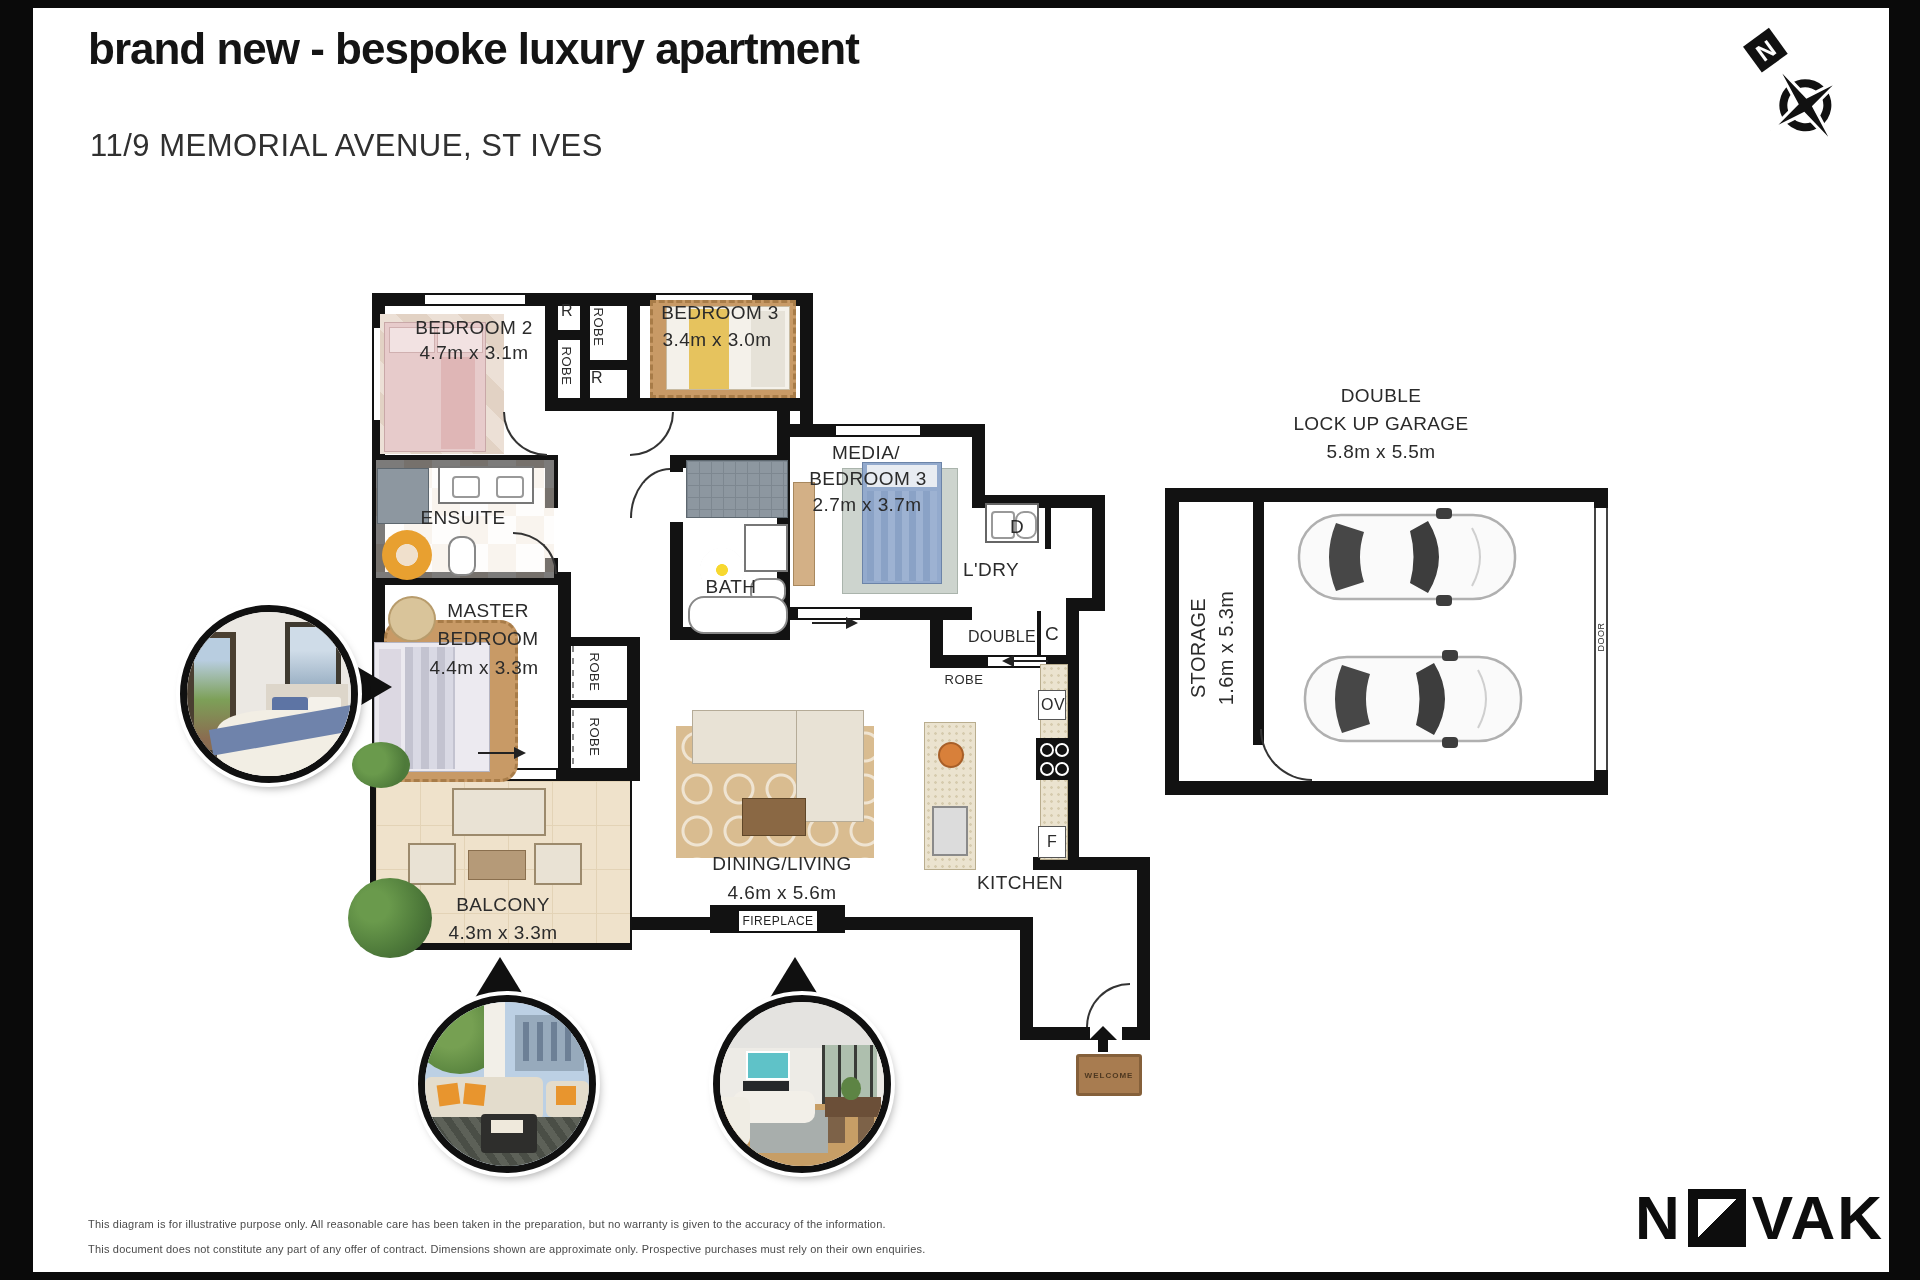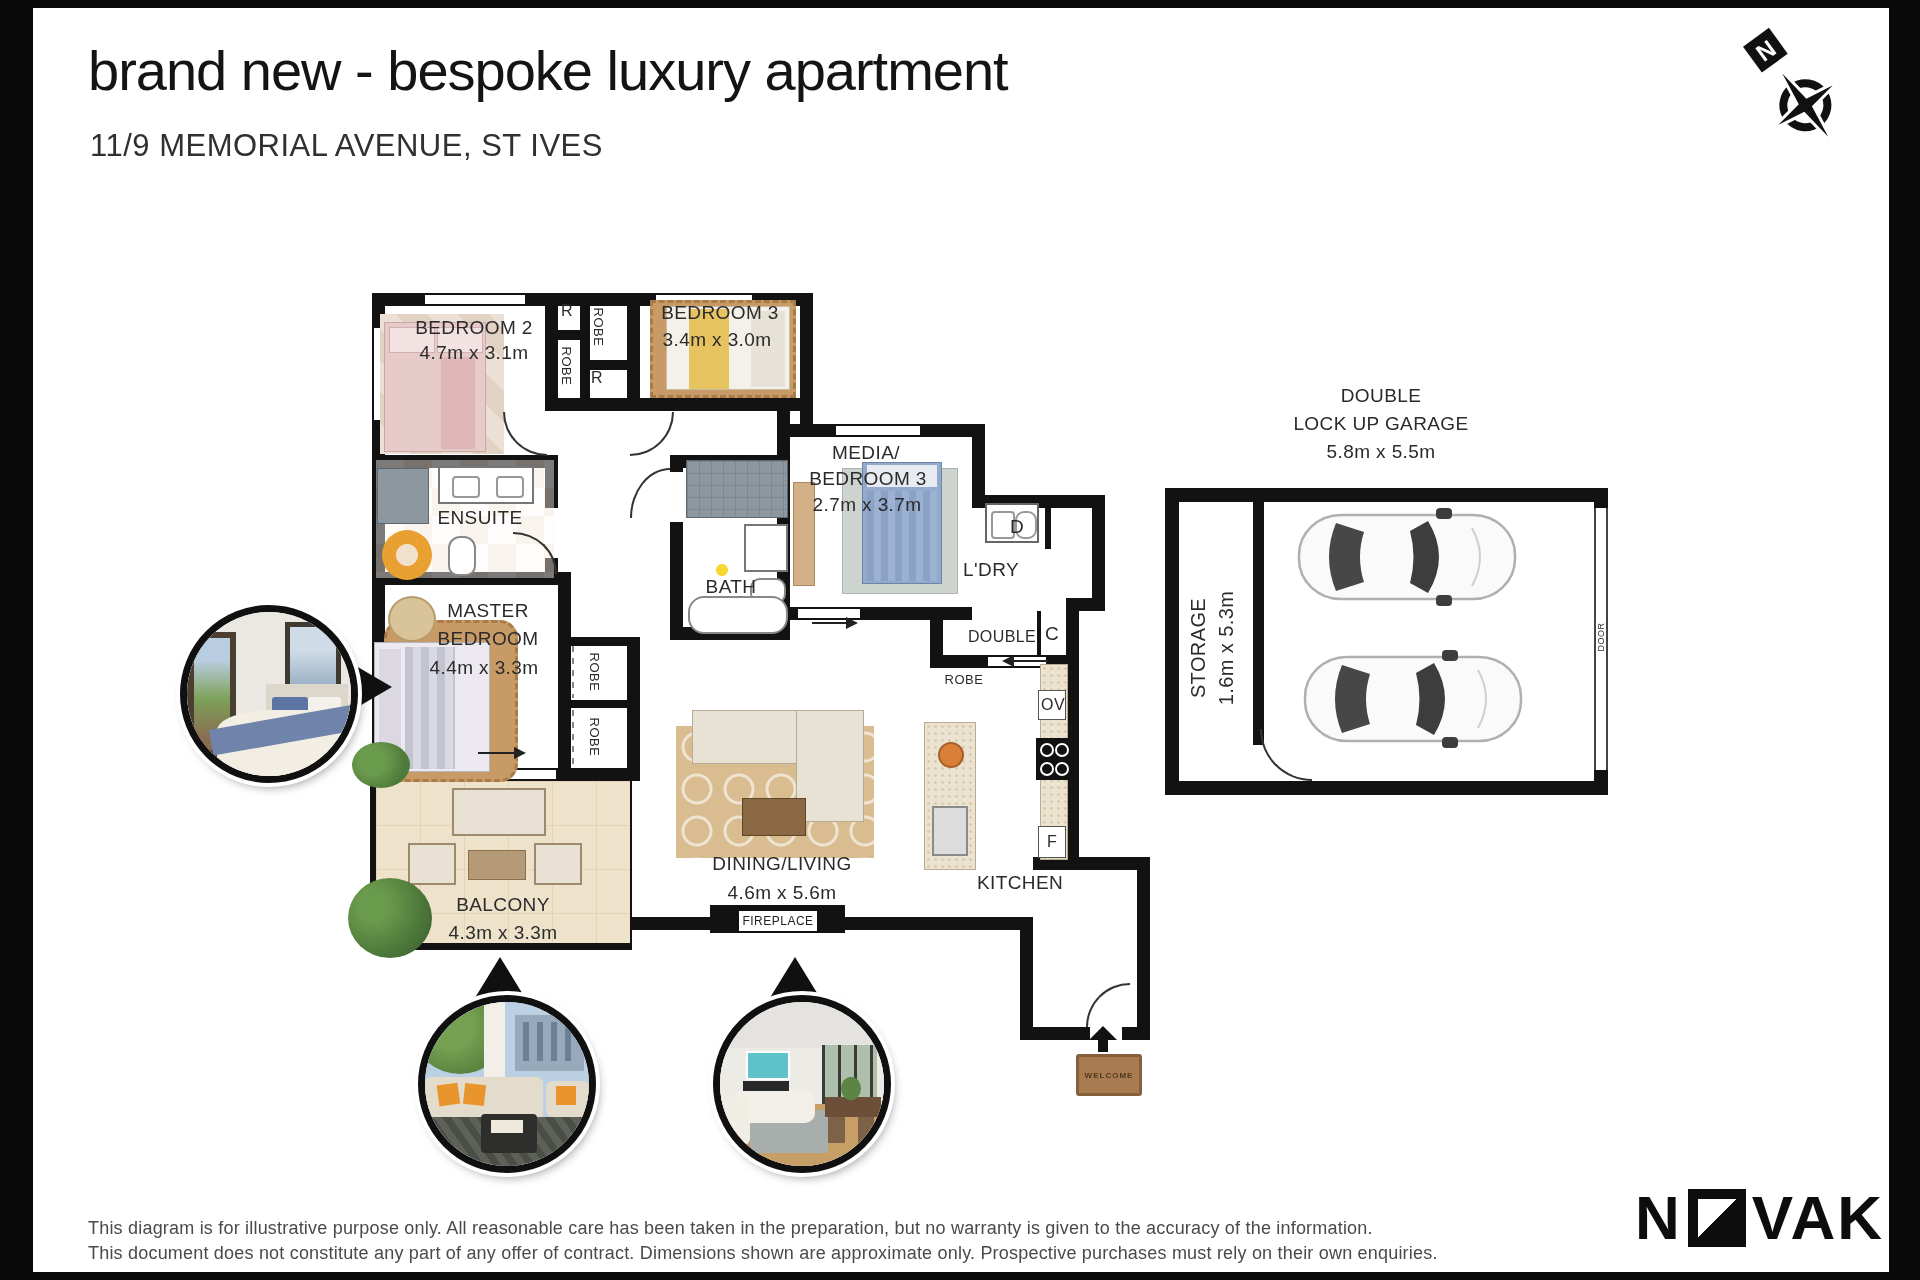--- a/index.html
+++ b/index.html
@@ -10,23 +10,23 @@
   .win{position:absolute;background:#fff;border-top:2px solid #121212;border-bottom:2px solid #121212;box-sizing:border-box}
   .winv{position:absolute;background:#fff;border-left:2px solid #121212;border-right:2px solid #121212;box-sizing:border-box}
   .lbl{position:absolute;font-size:19px;color:#2b2b2b;letter-spacing:.4px;white-space:nowrap;z-index:6}
   .c{transform:translate(-50%,-50%)}
   .cr90{transform:translate(-50%,-50%) rotate(90deg)}
   .crm90{transform:translate(-50%,-50%) rotate(-90deg)}
   .sm{font-size:16px}
   .xs{font-size:13px;letter-spacing:.5px}
   .arc{position:absolute;box-sizing:border-box;z-index:4}
   .fur{position:absolute;box-sizing:border-box;z-index:2}
-  .title{position:absolute;left:88px;top:38px;font-size:56px;font-weight:400;letter-spacing:-1px;color:#141414}
+  .title{position:absolute;left:88px;top:24px;font-size:44px;font-weight:700;letter-spacing:-1px;color:#141414}
   .subtitle{position:absolute;left:90px;top:128px;font-size:31px;font-weight:400;letter-spacing:.5px;color:#303030}
-  .footer{position:absolute;left:88px;font-size:18px;color:#4a4a4a;letter-spacing:.2px}
+  .footer{position:absolute;left:88px;font-size:11px;color:#4a4a4a;letter-spacing:.2px}
   .brand{position:absolute;right:36px;top:1182px;display:flex;align-items:center;font-size:62px;font-weight:700;letter-spacing:2px;color:#0d0d0d;z-index:10}
   .brand .sq{width:38px;height:38px;border:10px solid #0d0d0d;margin:0 6px;background:linear-gradient(to top left,#0d0d0d 49.5%,#fff 50%)}
   .inset{position:absolute;border-radius:50%;border:7px solid #101010;box-shadow:0 0 0 4px #fff,3px 5px 10px rgba(0,0,0,.35);overflow:hidden;z-index:20;background:#ddd}
   .ptr{position:absolute;background:#101010;z-index:19}
   .tile{background-color:#efe2cb;background-image:linear-gradient(#e3d3b6 1px,transparent 1px),linear-gradient(90deg,#e3d3b6 1px,transparent 1px);background-size:44px 44px}
   .speck{background-color:#ebe3cf;background-image:radial-gradient(#d6cbae 1px,transparent 1.6px);background-size:7px 7px}
   .zig{position:absolute;width:2px;background:repeating-linear-gradient(#888 0 6px,transparent 6px 12px);z-index:3}
 </style>
 </head>
 <body>
@@ -208,21 +208,21 @@
   <div class="arc" style="left:630px;top:468px;width:40px;height:50px;border-left:2px solid #333;border-top:2px solid #333;border-radius:100% 0 0 0"></div>
 
   <div class="lbl c" style="left:474px;top:328px">BEDROOM 2</div>
   <div class="lbl c" style="left:474px;top:353px">4.7m x 3.1m</div>
   <div class="lbl c" style="left:720px;top:313px">BEDROOM 3</div>
   <div class="lbl c" style="left:717px;top:340px">3.4m x 3.0m</div>
   <div class="lbl c sm" style="left:567px;top:311px">R</div>
   <div class="lbl cr90 xs" style="left:598px;top:327px">ROBE</div>
   <div class="lbl cr90 xs" style="left:566px;top:366px">ROBE</div>
   <div class="lbl c sm" style="left:597px;top:378px">R</div>
-  <div class="lbl c" style="left:480px;top:518px">ENSUITE</div>
+  <div class="lbl c" style="left:463px;top:518px">ENSUITE</div>
   <div class="lbl c" style="left:488px;top:611px">MASTER</div>
   <div class="lbl c" style="left:488px;top:639px">BEDROOM</div>
   <div class="lbl c" style="left:484px;top:668px">4.4m x 3.3m</div>
   <div class="lbl cr90 xs" style="left:594px;top:672px">ROBE</div>
   <div class="lbl cr90 xs" style="left:594px;top:737px">ROBE</div>
   <div class="lbl c" style="left:866px;top:453px">MEDIA/</div>
   <div class="lbl c" style="left:868px;top:479px">BEDROOM 3</div>
   <div class="lbl c" style="left:867px;top:505px">2.7m x 3.7m</div>
   <div class="lbl c" style="left:731px;top:587px">BATH</div>
   <div class="lbl c" style="left:991px;top:570px">L'DRY</div>

